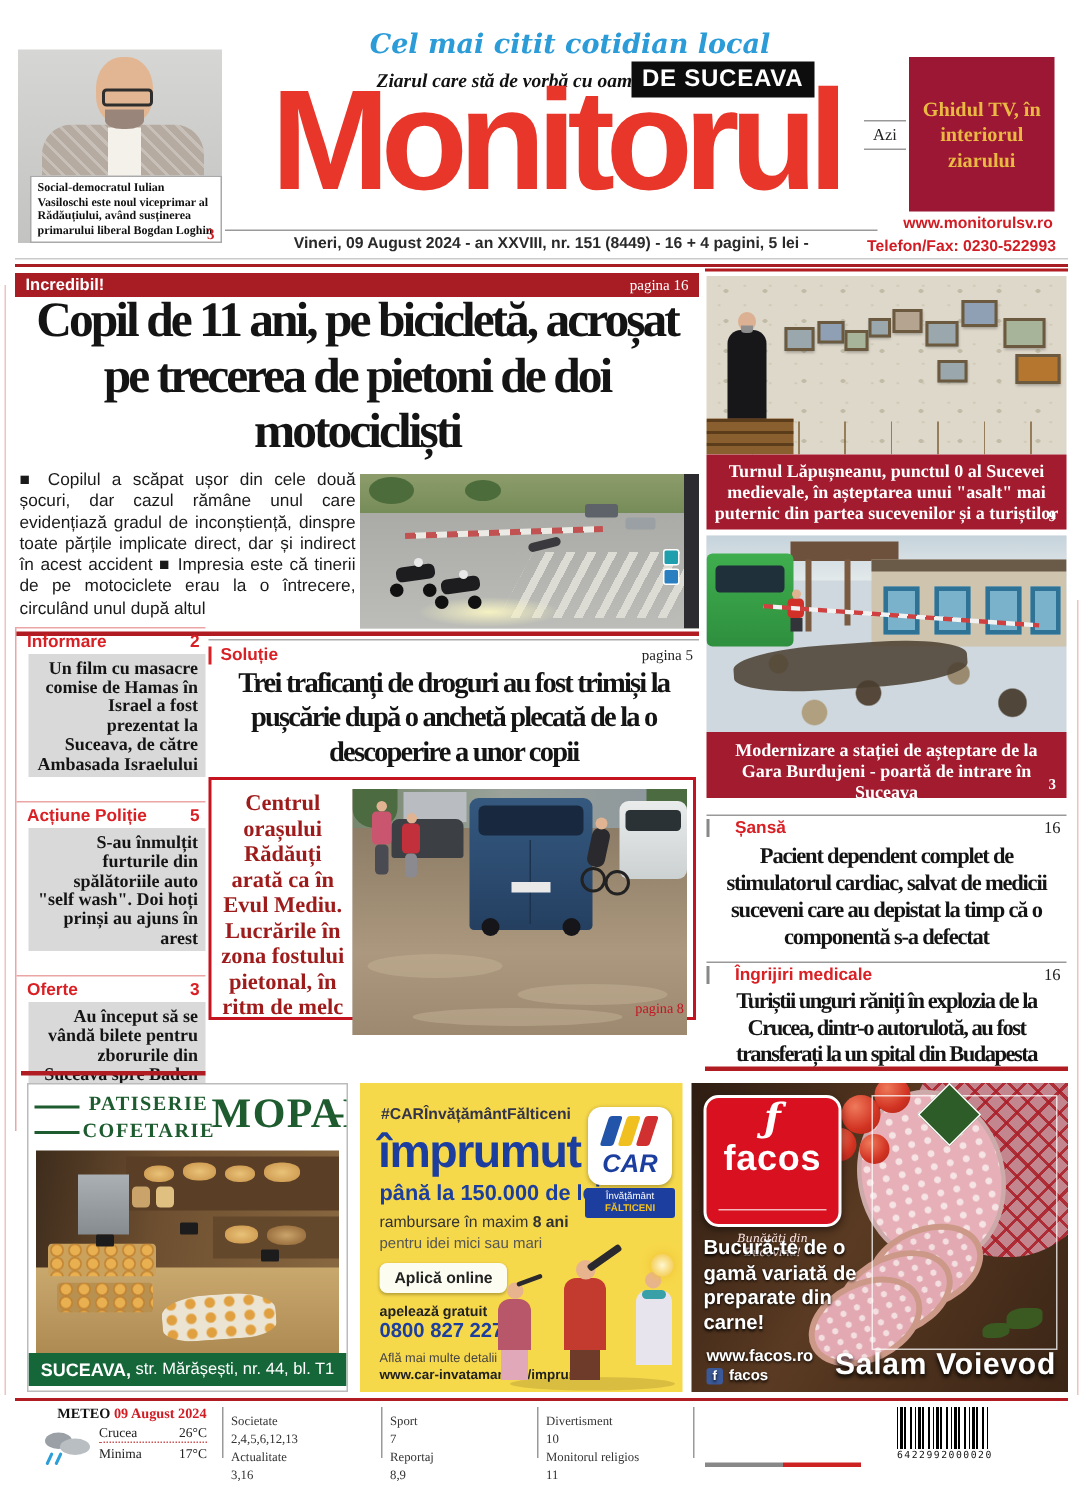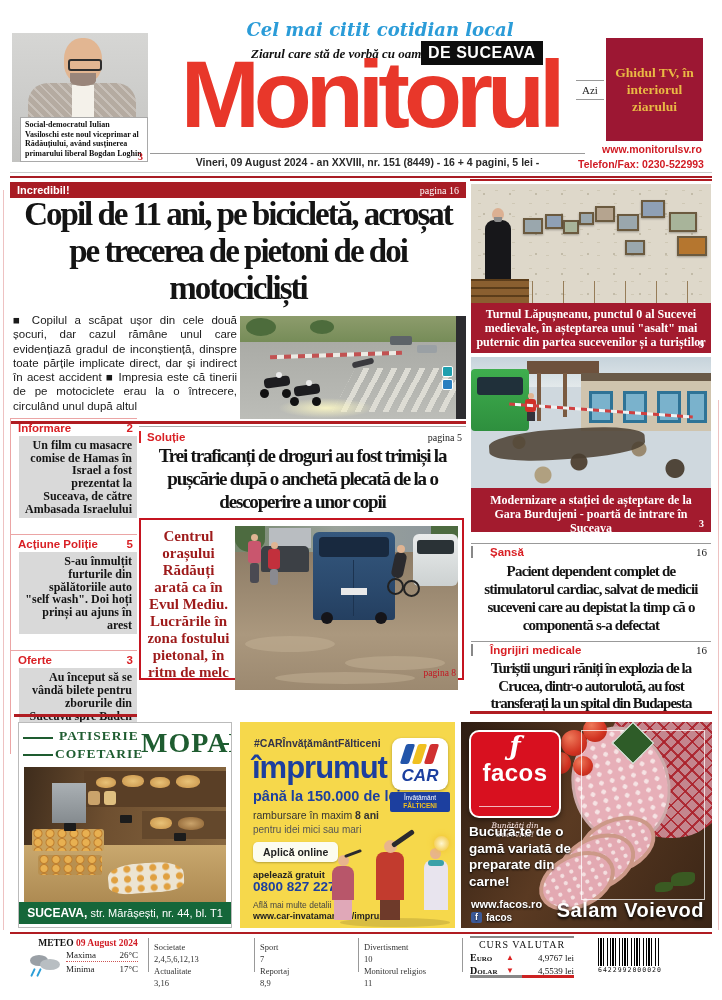--- a/index.html
+++ b/index.html
@@ -590,21 +590,21 @@
       <span>METEO</span>
       <span class="d">09 August 2024</span>
     </div>
     <div class="mt-ic">
       <div class="cloud" style="left:2px;top:2px;width:18px;height:11px;"></div>
       <div class="cloud" style="left:12px;top:6px;width:20px;height:11px;background:#b8bec2;"></div>
       <div class="rain" style="left:4px;top:15px;"></div>
       <div class="rain" style="left:10px;top:15px;"></div>
     </div>
     <div class="mt-r dot">
-      <span>Maxima</span>
+      <span>Crucea</span>
       <span>26°C</span>
     </div>
     <div class="mt-r">
       <span>Minima</span>
       <span>17°C</span>
     </div>
   </div>
 
   <div class="x vd" style="left:148px;"></div>
   <div class="x idx" style="left:154px;top:941px;">
@@ -634,33 +634,20 @@
         <span>Divertisment</span>
         <span>10</span>
       </div>
     <div class="ix">
         <span>Monitorul religios</span>
         <span>11</span>
       </div>
   </div>
   <div class="x vd" style="left:462px;"></div>
 
-  <div class="x" id="fx">
-    <div class="fx-t">CURS VALUTAR</div>
-    <div class="fx-r">
-      <span class="fx-c">Euro</span>
-      <span class="fx-a">▲</span>
-      <span class="fx-v">4,9767 lei</span>
-    </div>
-    <div class="fx-r">
-      <span class="fx-c">Dolar</span>
-      <span class="fx-a">▼</span>
-      <span class="fx-v">4,5539 lei</span>
-    </div>
-  </div>
   <div class="x fx-b" style="left:470px;width:52px;background:#888;"></div>
   <div class="x fx-b" style="left:522px;width:52px;background:#c22;"></div>
 
   <div class="x" id="bc"></div>
   <div class="x" id="bcd">6422992000020</div>
 
   <div class="x crop" style="left:3px;top:190px;width:1px;height:740px;"></div>
   <div class="x crop" style="left:718px;top:400px;width:1px;height:530px;"></div>
 
 </div>

